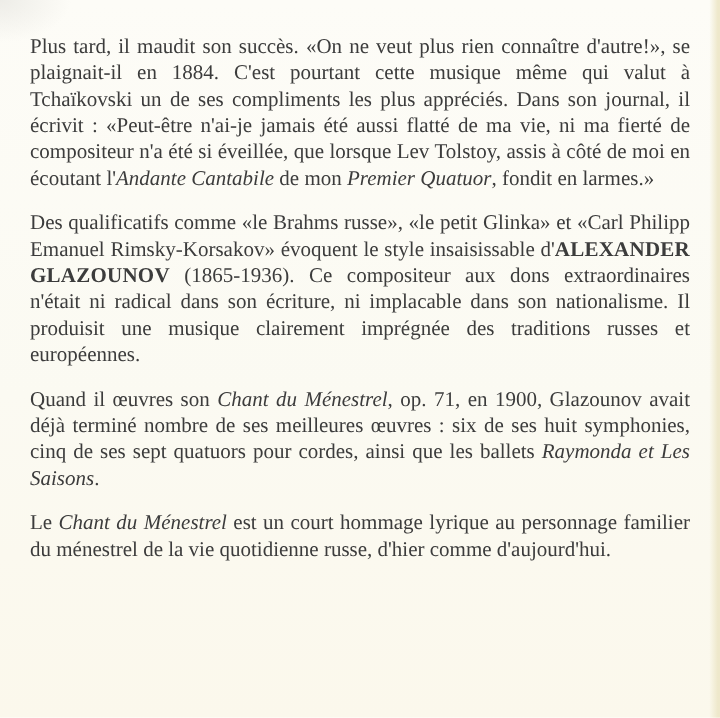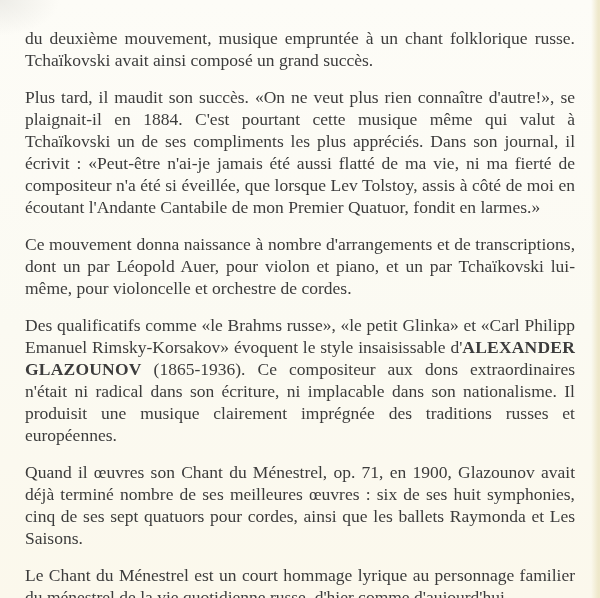--- a/index.html
+++ b/index.html
@@ -44,30 +44,28 @@
     width: 550px;
     color: var(--ink, #3c3c3c);
     font-size: 17.5px;
     line-height: 22px;
     text-align: justify;
   }
   .text-block p.para {
     margin: 0 0 15px 0;
     text-rendering: optimizeLegibility;
   }
-  .text-block .it { }
+  .text-block .it { font-style: italic; }
   .text-block .b  { font-weight: bold; letter-spacing: 0.2px; }
 </style>
 </head>
 <body>
 
 <div class="page">
   <div class="corner-shade"></div>
   <div class="text-block">
-      <p class="para"><span class="">du deuxième mouvement, musique empruntée à un chant folklorique russe. Tchaïkovski avait ainsi composé un grand succès.</span></p>
       <p class="para"><span class="">Plus tard, il maudit son succès. «On ne veut plus rien connaître d'autre!», se plaignait-il en 1884. C'est pourtant cette musique même qui valut à Tchaïkovski un de ses compliments les plus appréciés. Dans son journal, il écrivit : «Peut-être n'ai-je jamais été aussi flatté de ma vie, ni ma fierté de compositeur n'a été si éveillée, que lorsque Lev Tolstoy, assis à côté de moi en écoutant l'</span><span class="it">Andante Cantabile</span><span class=""> de mon </span><span class="it">Premier Quatuor</span><span class="">, fondit en larmes.»</span></p>
-      <p class="para"><span class="">Ce mouvement donna naissance à nombre d'arrangements et de transcriptions, dont un par Léopold Auer, pour violon et piano, et un par Tchaïkovski lui-même, pour violoncelle et orchestre de cordes.</span></p>
       <p class="para"><span class="">Des qualificatifs comme «le Brahms russe», «le petit Glinka» et «Carl Philipp Emanuel Rimsky-Korsakov» évoquent le style insaisissable d'</span><span class="b">ALEXANDER GLAZOUNOV</span><span class=""> (1865-1936). Ce compositeur aux dons extraordinaires n'était ni radical dans son écriture, ni implacable dans son nationalisme. Il produisit une musique clairement imprégnée des traditions russes et européennes.</span></p>
       <p class="para"><span class="">Quand il œuvres son </span><span class="it">Chant du Ménestrel</span><span class="">, op. 71, en 1900, Glazounov avait déjà terminé nombre de ses meilleures œuvres : six de ses huit symphonies, cinq de ses sept quatuors pour cordes, ainsi que les ballets </span><span class="it">Raymonda et Les Saisons</span><span class="">.</span></p>
       <p class="para"><span class="">Le </span><span class="it">Chant du Ménestrel</span><span class=""> est un court hommage lyrique au personnage familier du ménestrel de la vie quotidienne russe, d'hier comme d'aujourd'hui.</span></p>
     </div>
   <div class="edge-strip"></div>
 </div>
 
 </body></html>

